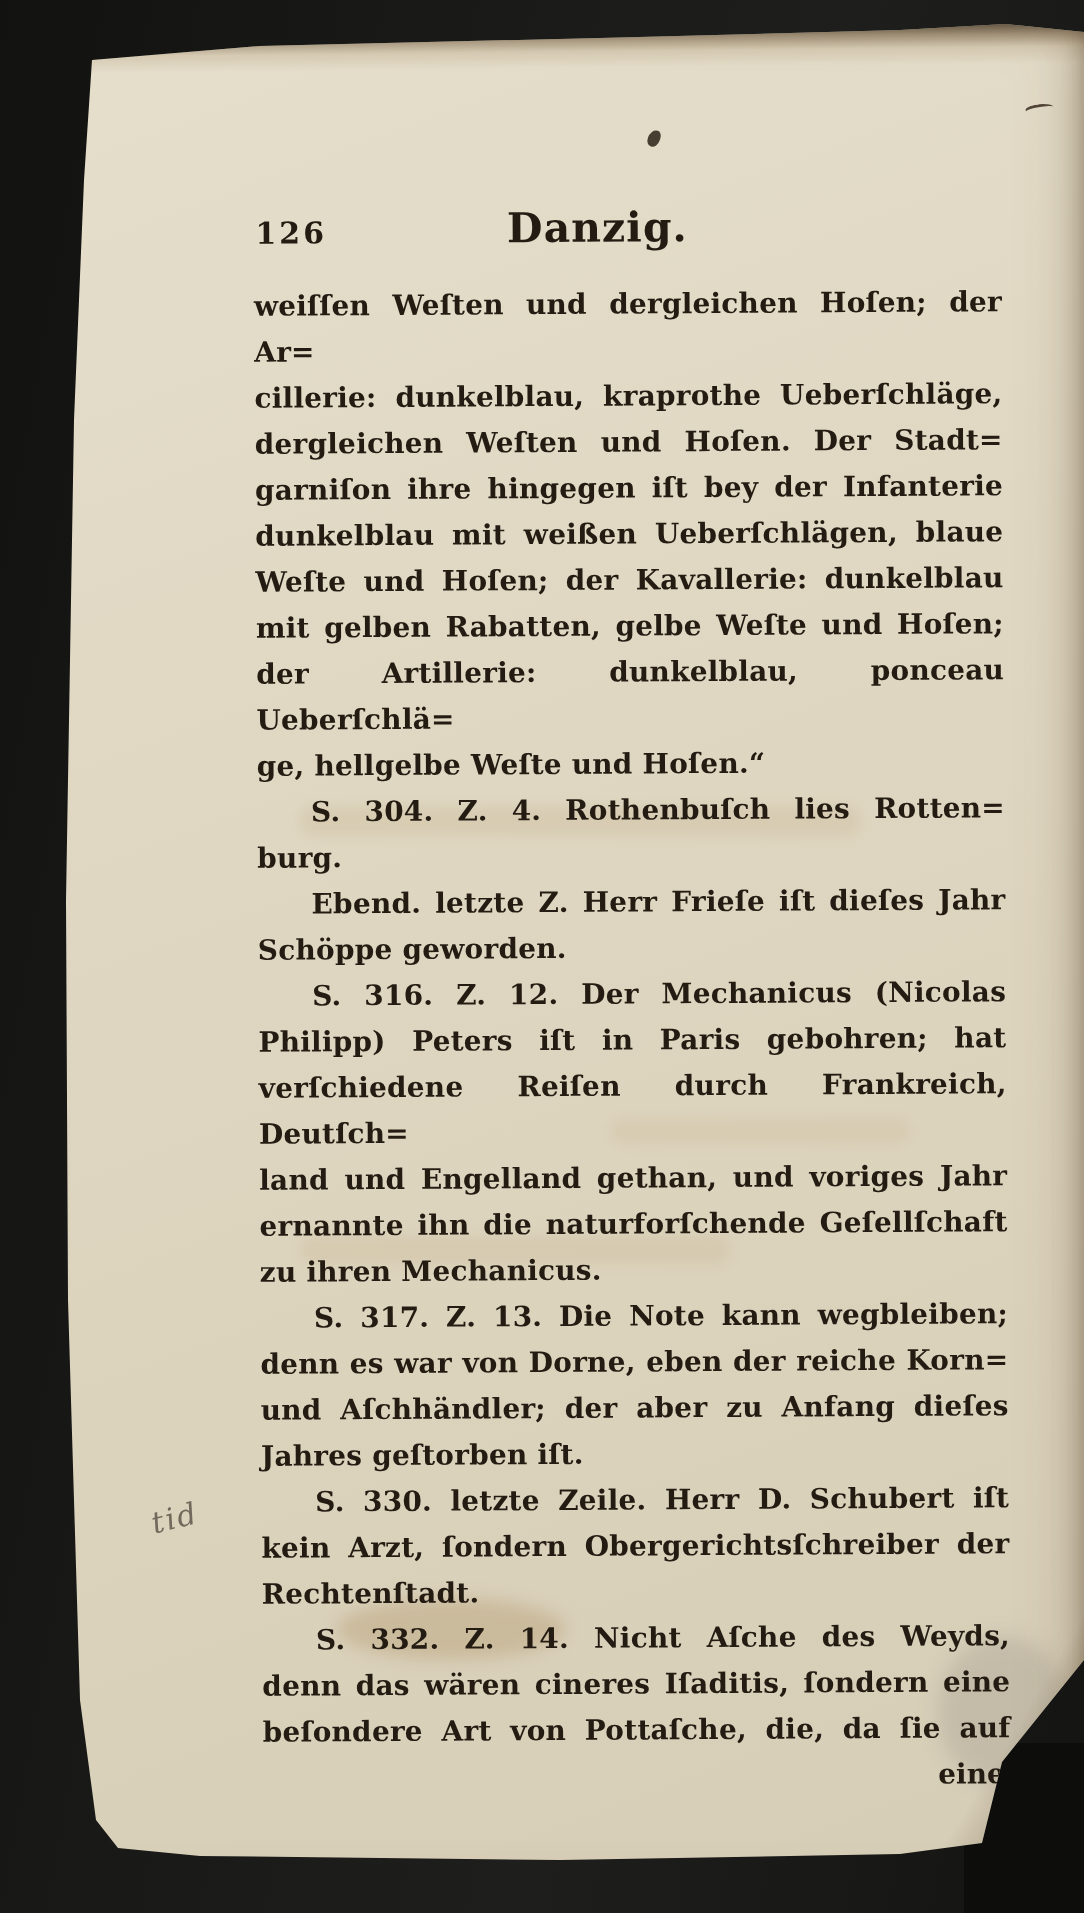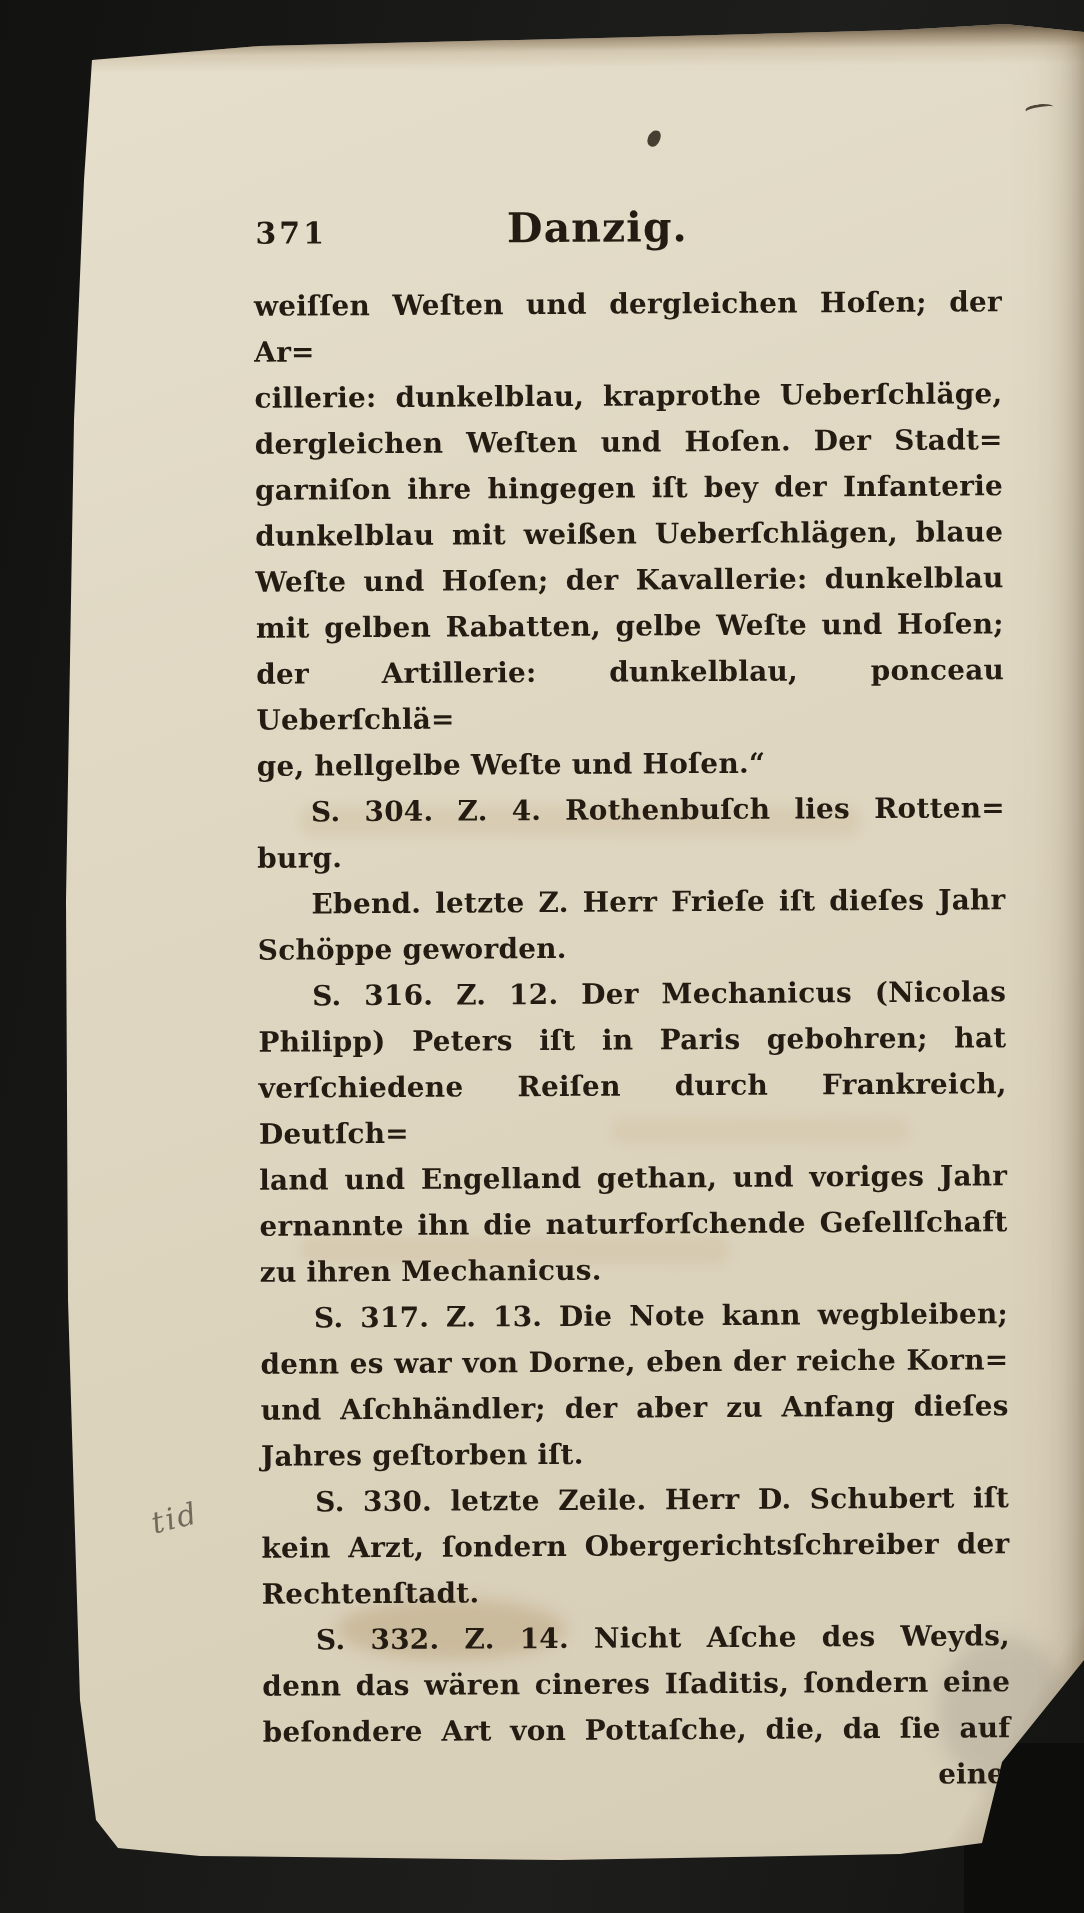--- a/index.html
+++ b/index.html
@@ -62,21 +62,21 @@
     <div class="stain ghost1"></div>
     <div class="stain ghost2"></div>
     <div class="stain ghost3"></div>
     <div class="stain stain1"></div>
     <div class="stain stain2"></div>
     <div class="ink-blot"></div>
     <div class="ink-squiggle"></div>
 
     <div class="content">
       <div class="header-row">
-        <span class="pagenum">371</span>
+        <span class="pagenum">126</span>
         <span class="running-title">Danzig.</span>
       </div>
 
       <div class="body-text">
         <p class="para">
           <span class="line">weiſſen Weſten und dergleichen Hoſen; der Ar=</span>
           <span class="line">cillerie: dunkelblau, kraprothe Ueberſchläge,</span>
           <span class="line">dergleichen Weſten und Hoſen. Der Stadt=</span>
           <span class="line">garniſon ihre hingegen iſt bey der Infanterie</span>
           <span class="line">dunkelblau mit weißen Ueberſchlägen, blaue</span>

